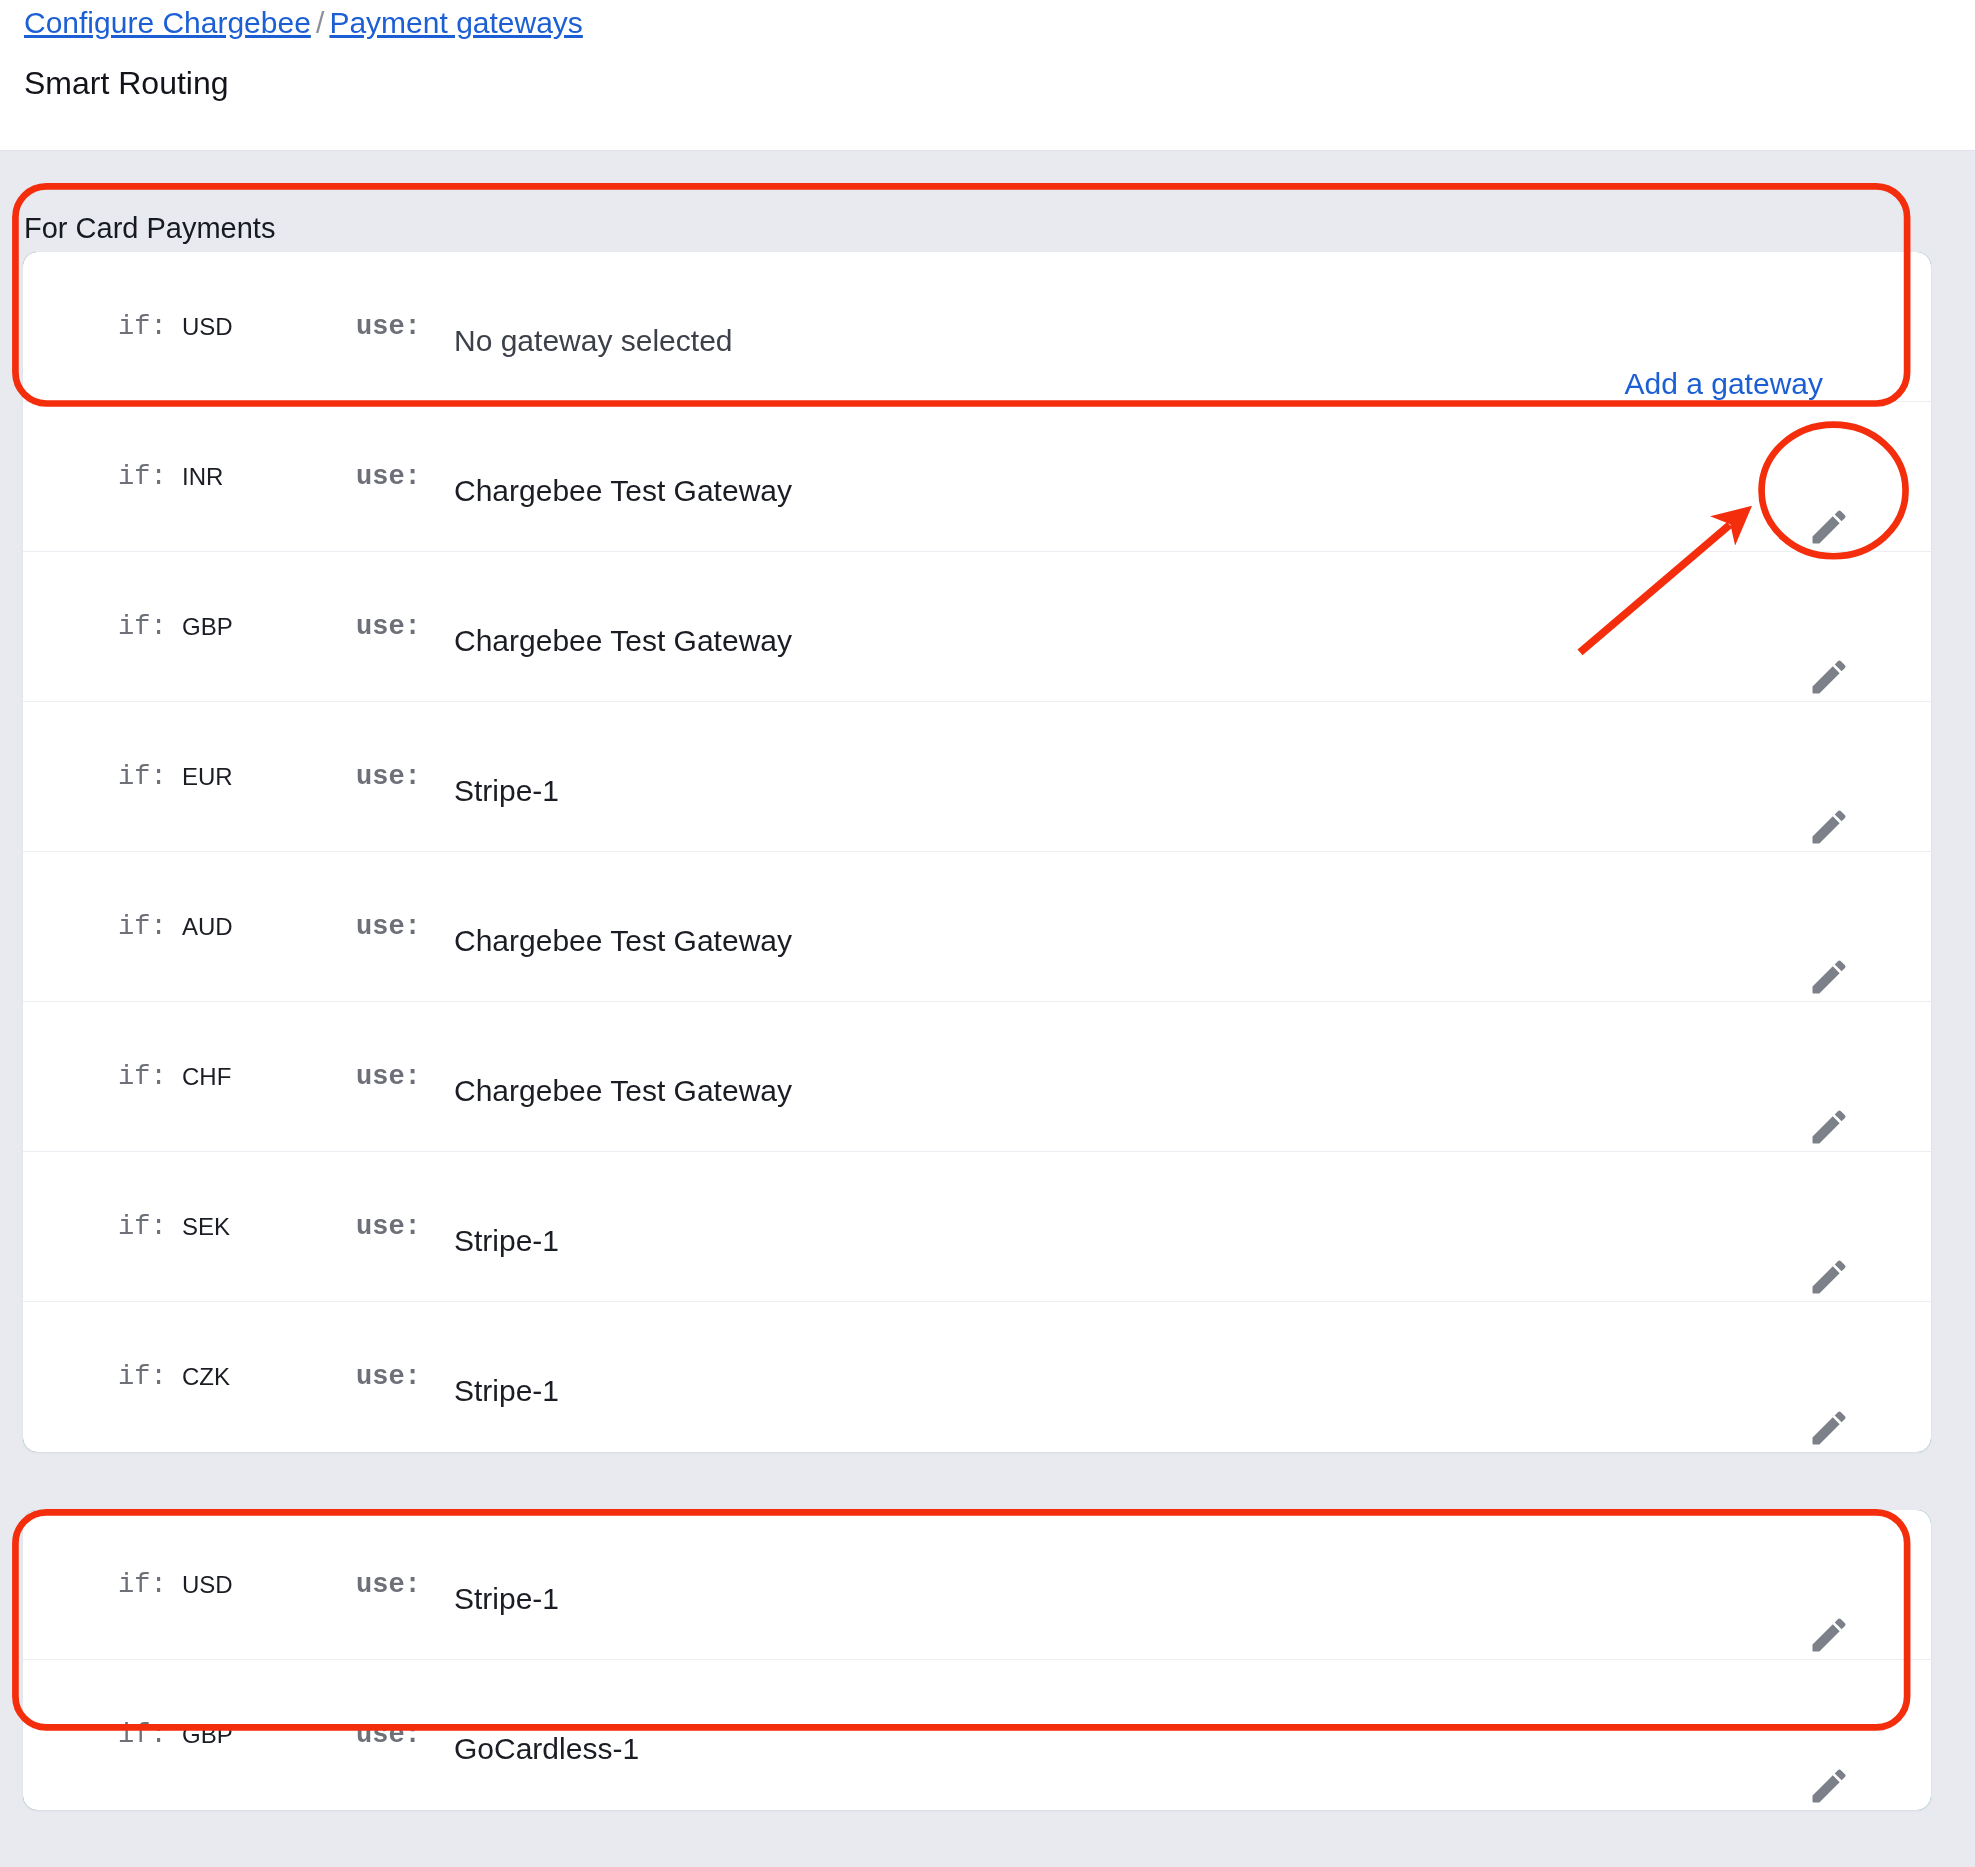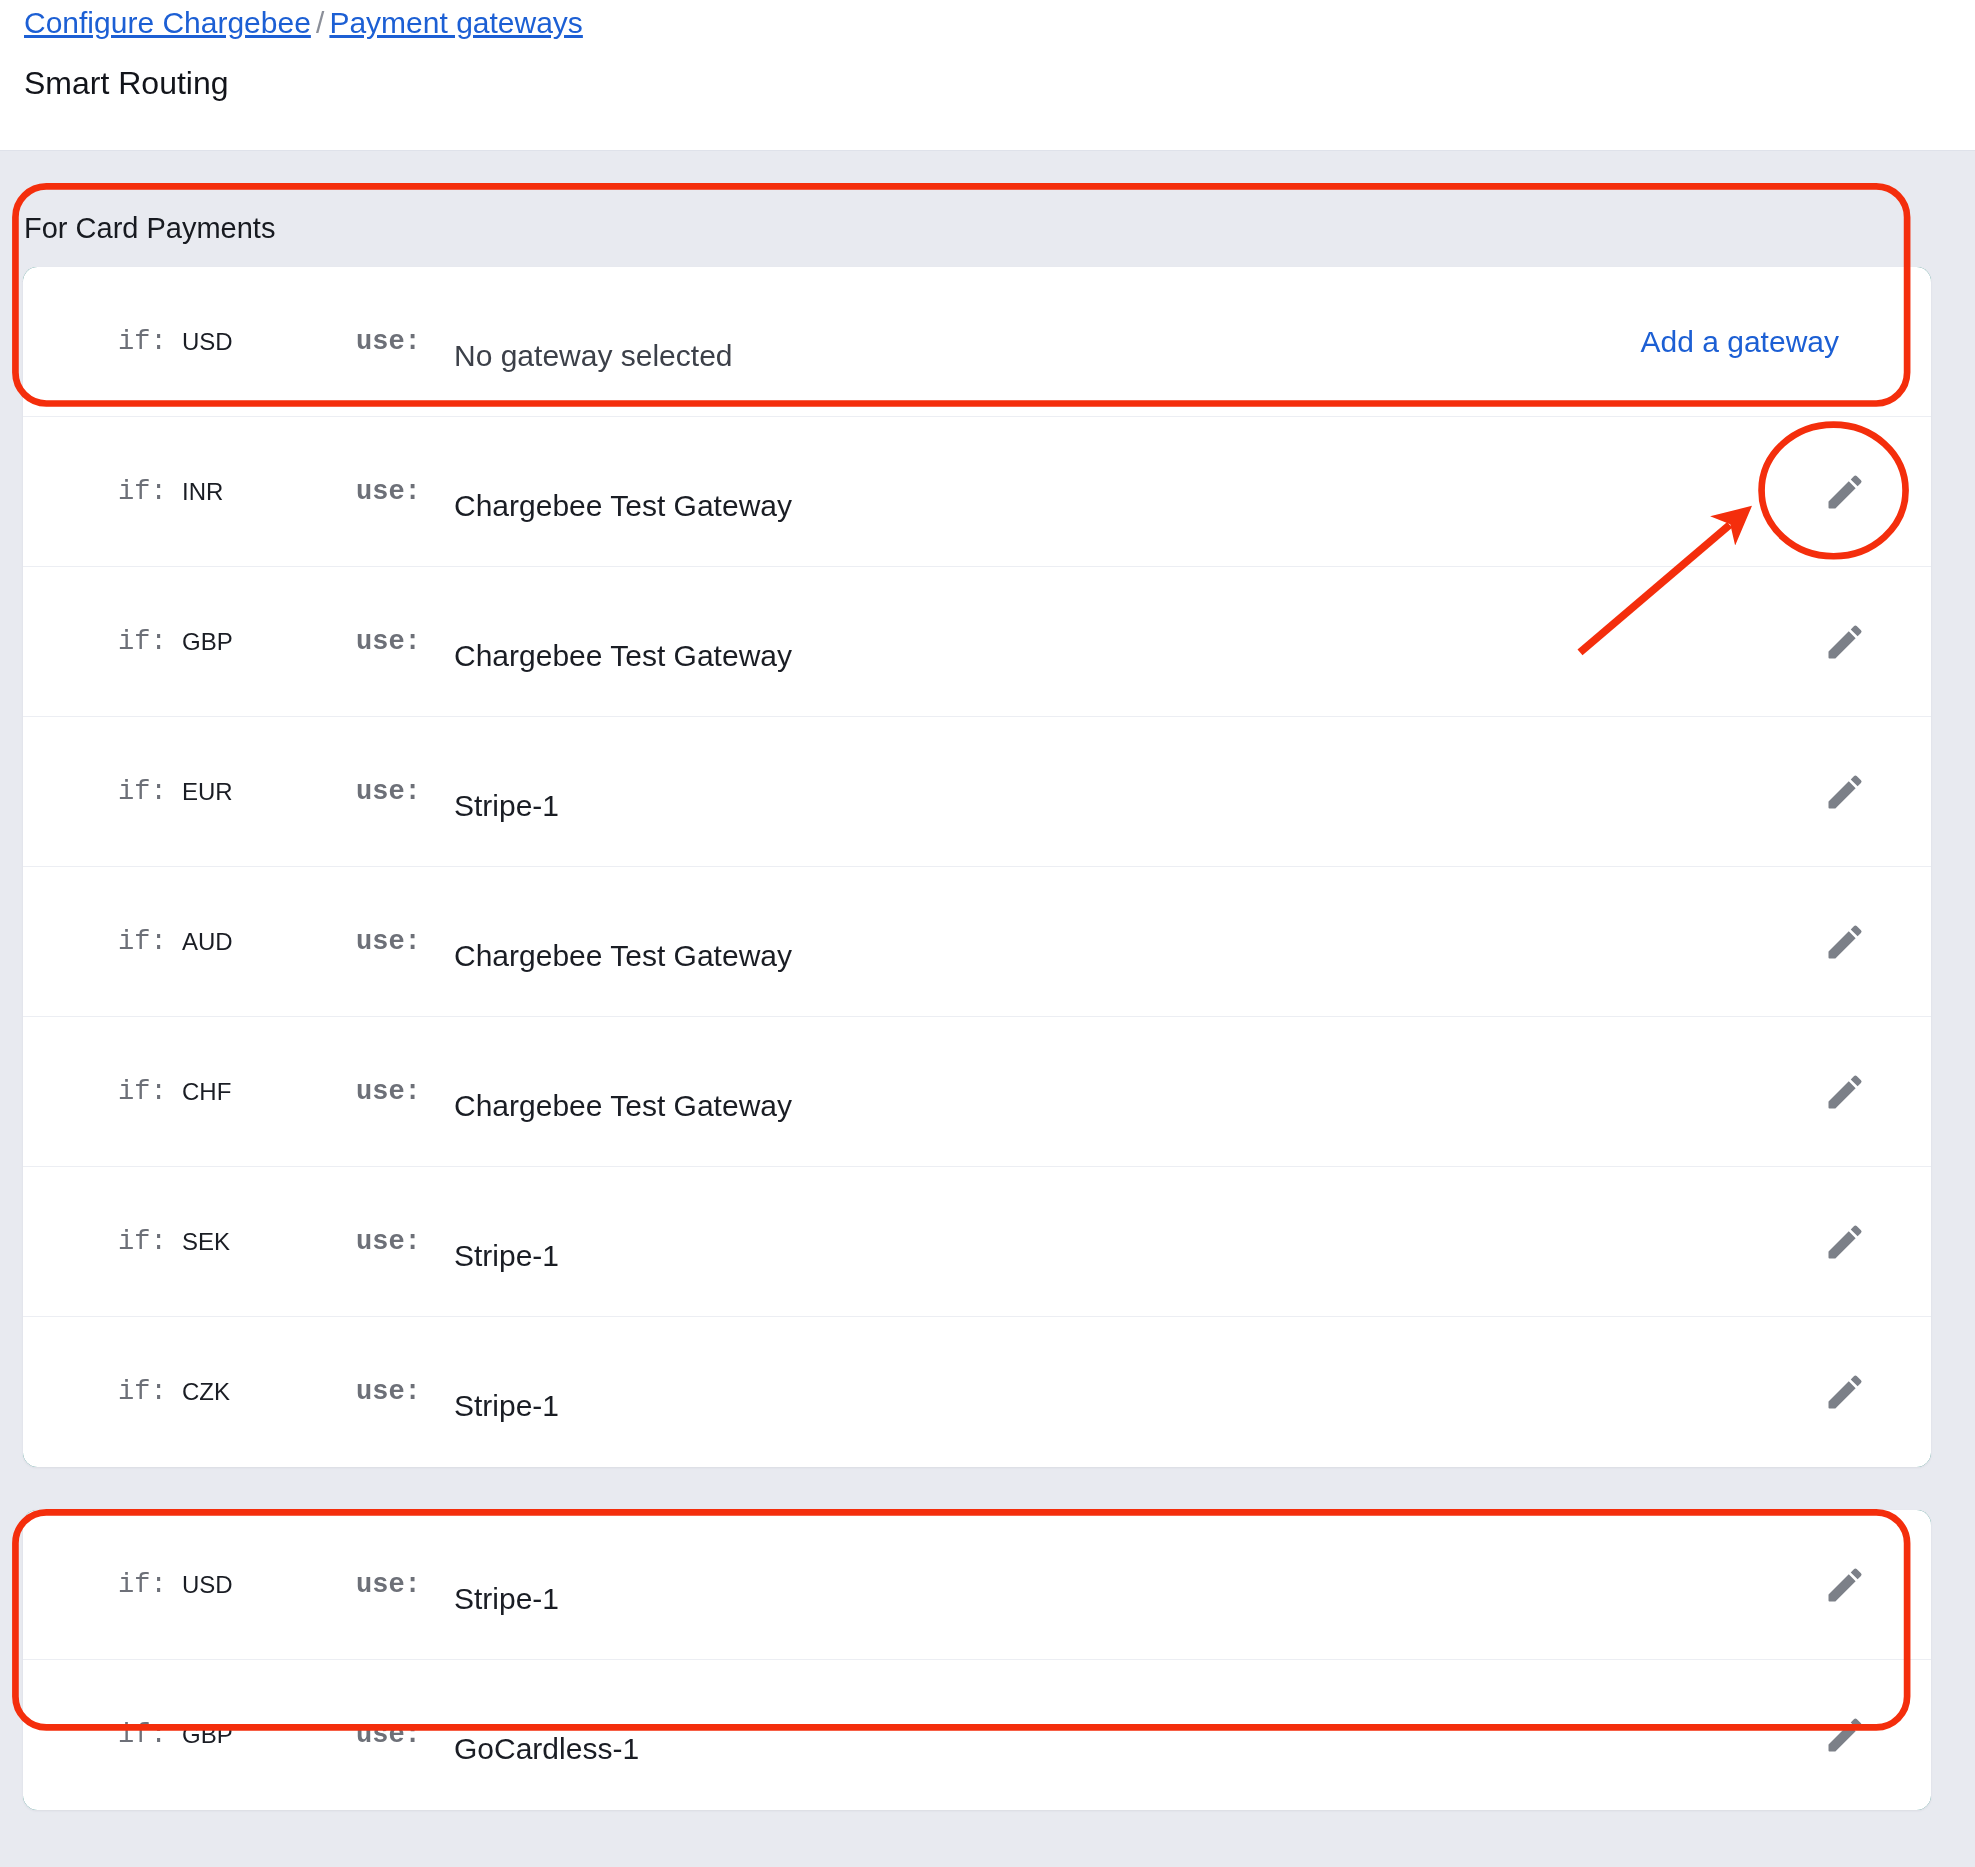--- a/index.html
+++ b/index.html
@@ -58,21 +58,21 @@
   .section { position: absolute; left: 0; width: 1975px; }
   #section-card  { top: 151px; }
   #section-debit { top: 1510px; }
 
   .section-title {
     margin-left: 24px;
     font-size: 29px;
     line-height: 36px;
     color: #171a20;
     padding-top: 59px;
-    padding-bottom: 21px;
+    padding-bottom: 6px;
     white-space: nowrap;
   }
 
   .rules-card {
     margin: 0 23px 0 23px;
     width: 1908px;
     background: #0f766e;
     border-radius: 14.4px;
     box-shadow: 0 1px 2.6px rgba(30,35,60,0.07);
     overflow: hidden;
@@ -111,22 +111,22 @@
     margin-top: 28px;
   }
   .val-gateway.muted { color: #3c4049; }
 
   .row-right {
     position: absolute;
     right: 0;
     top: 0;
     height: 100%;
     display: flex;
-    align-items: center;
-    padding-right: 62px;
+    align-items: flex-end;
+    padding-right: 78px;
   }
 
   .add-gateway-link {
     font-size: 30px;
     color: #1c5fd4;
     cursor: pointer;
     white-space: nowrap;
     padding-right: 30px;
   }
 

